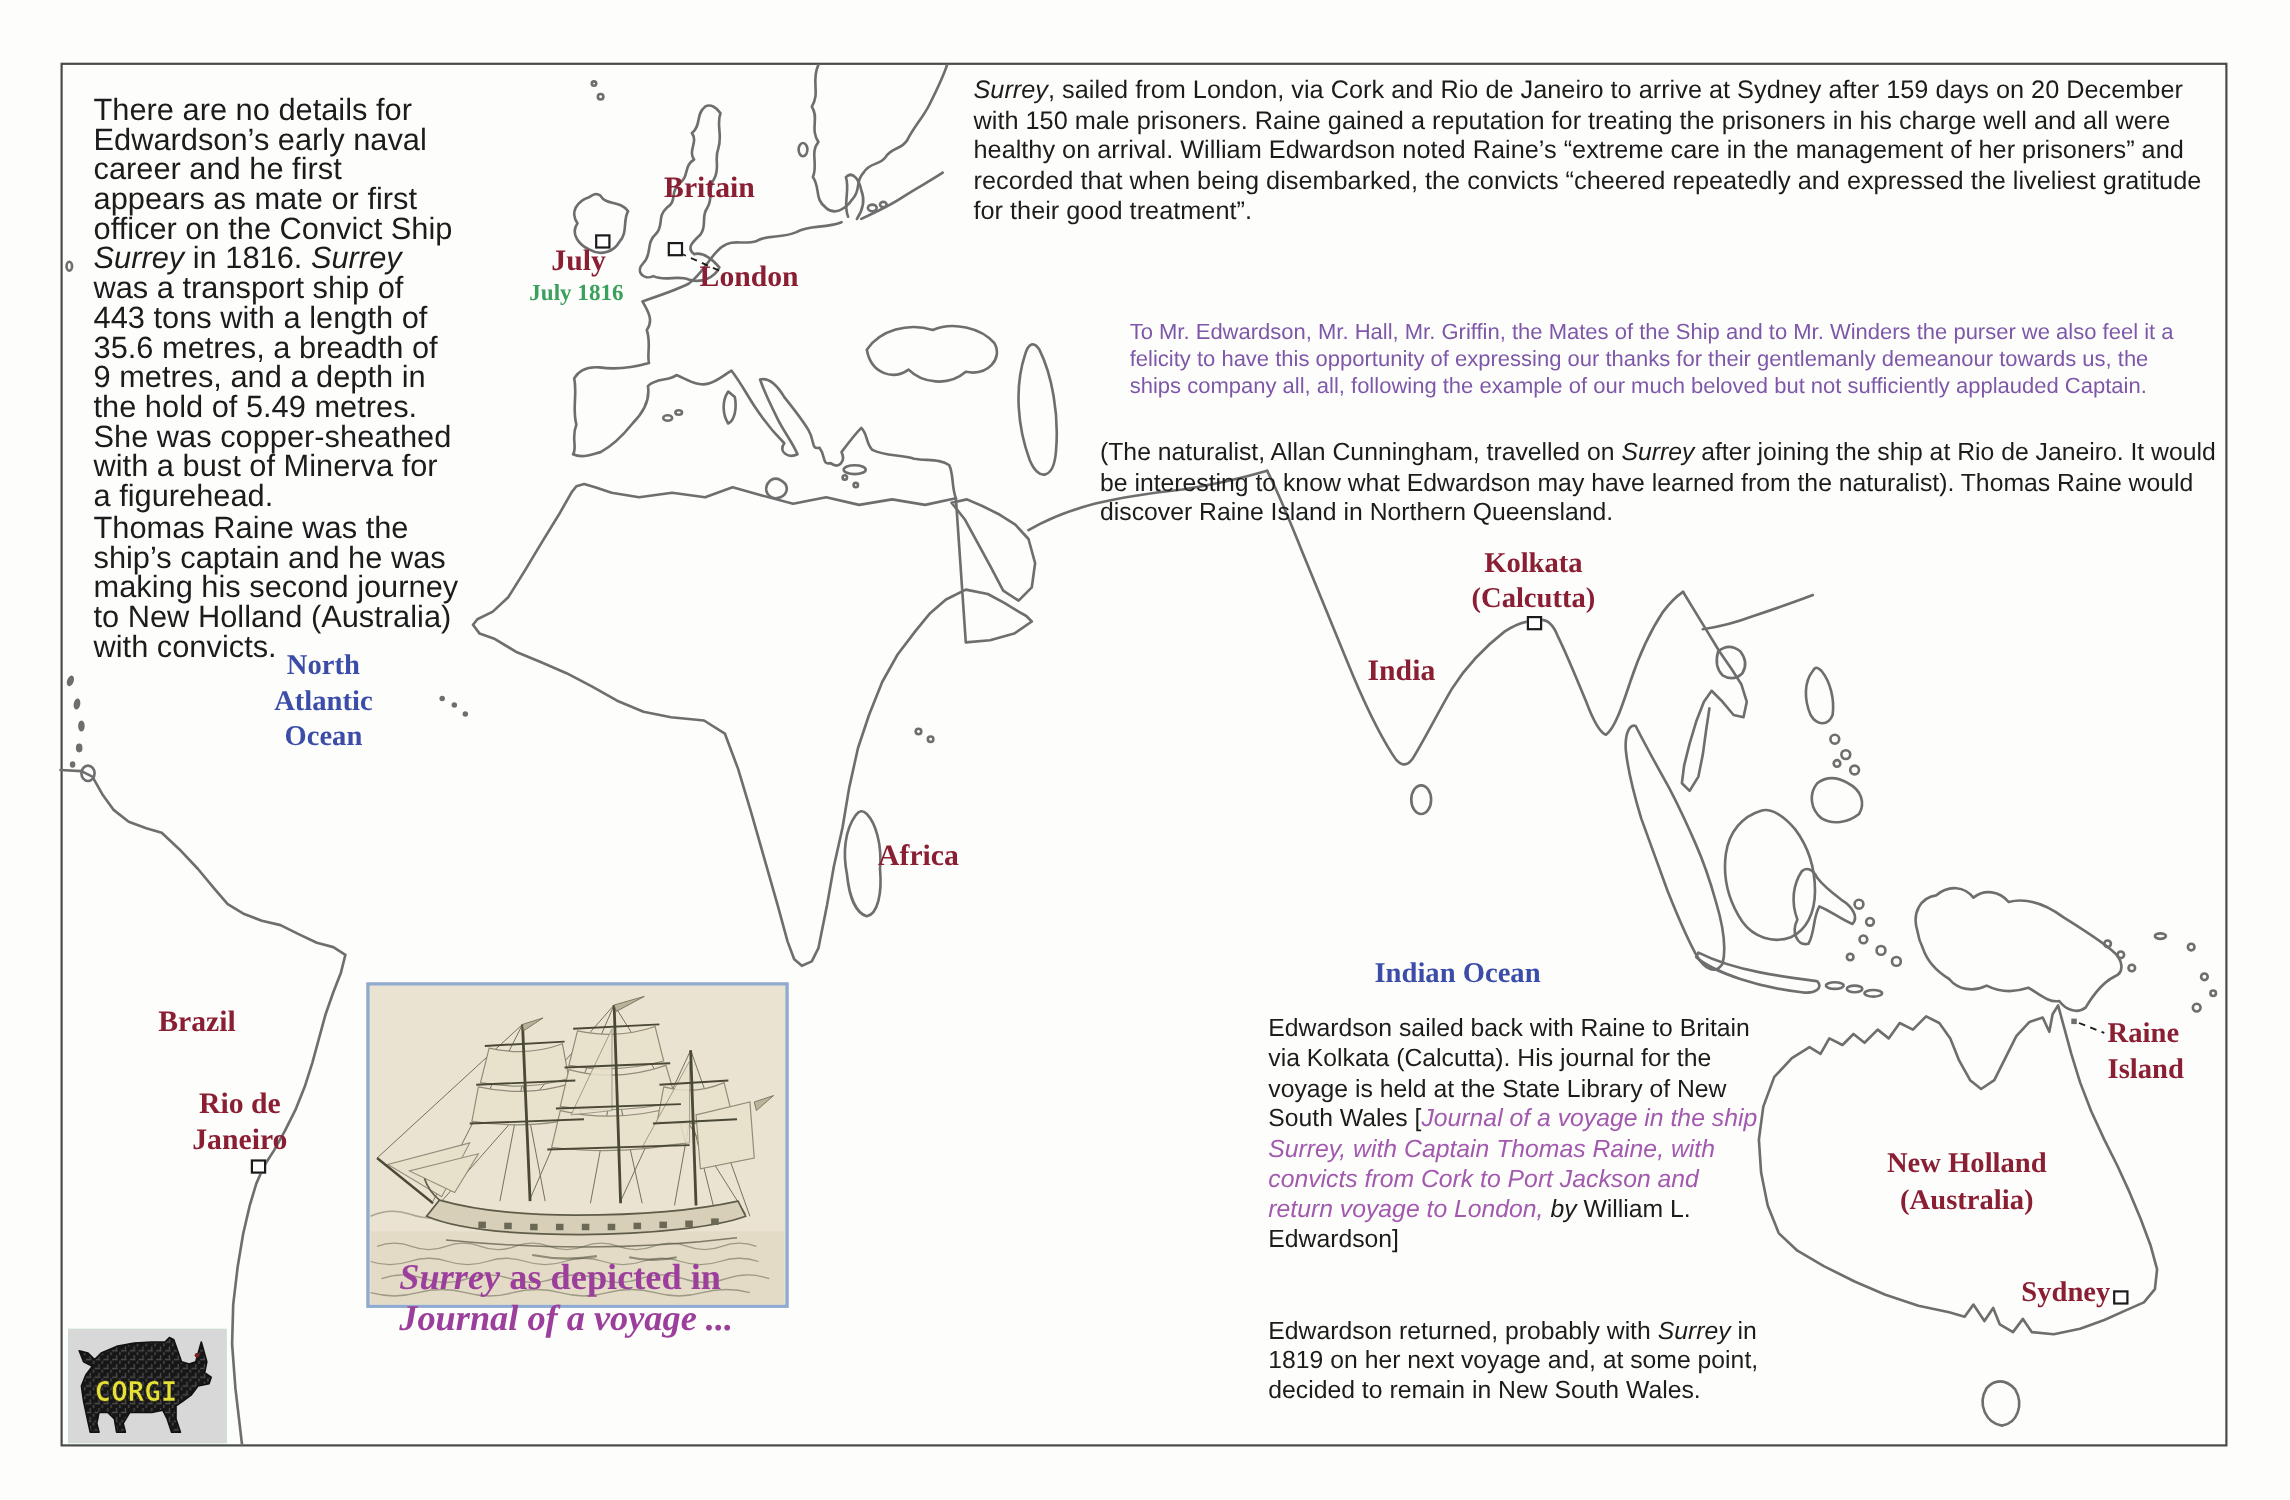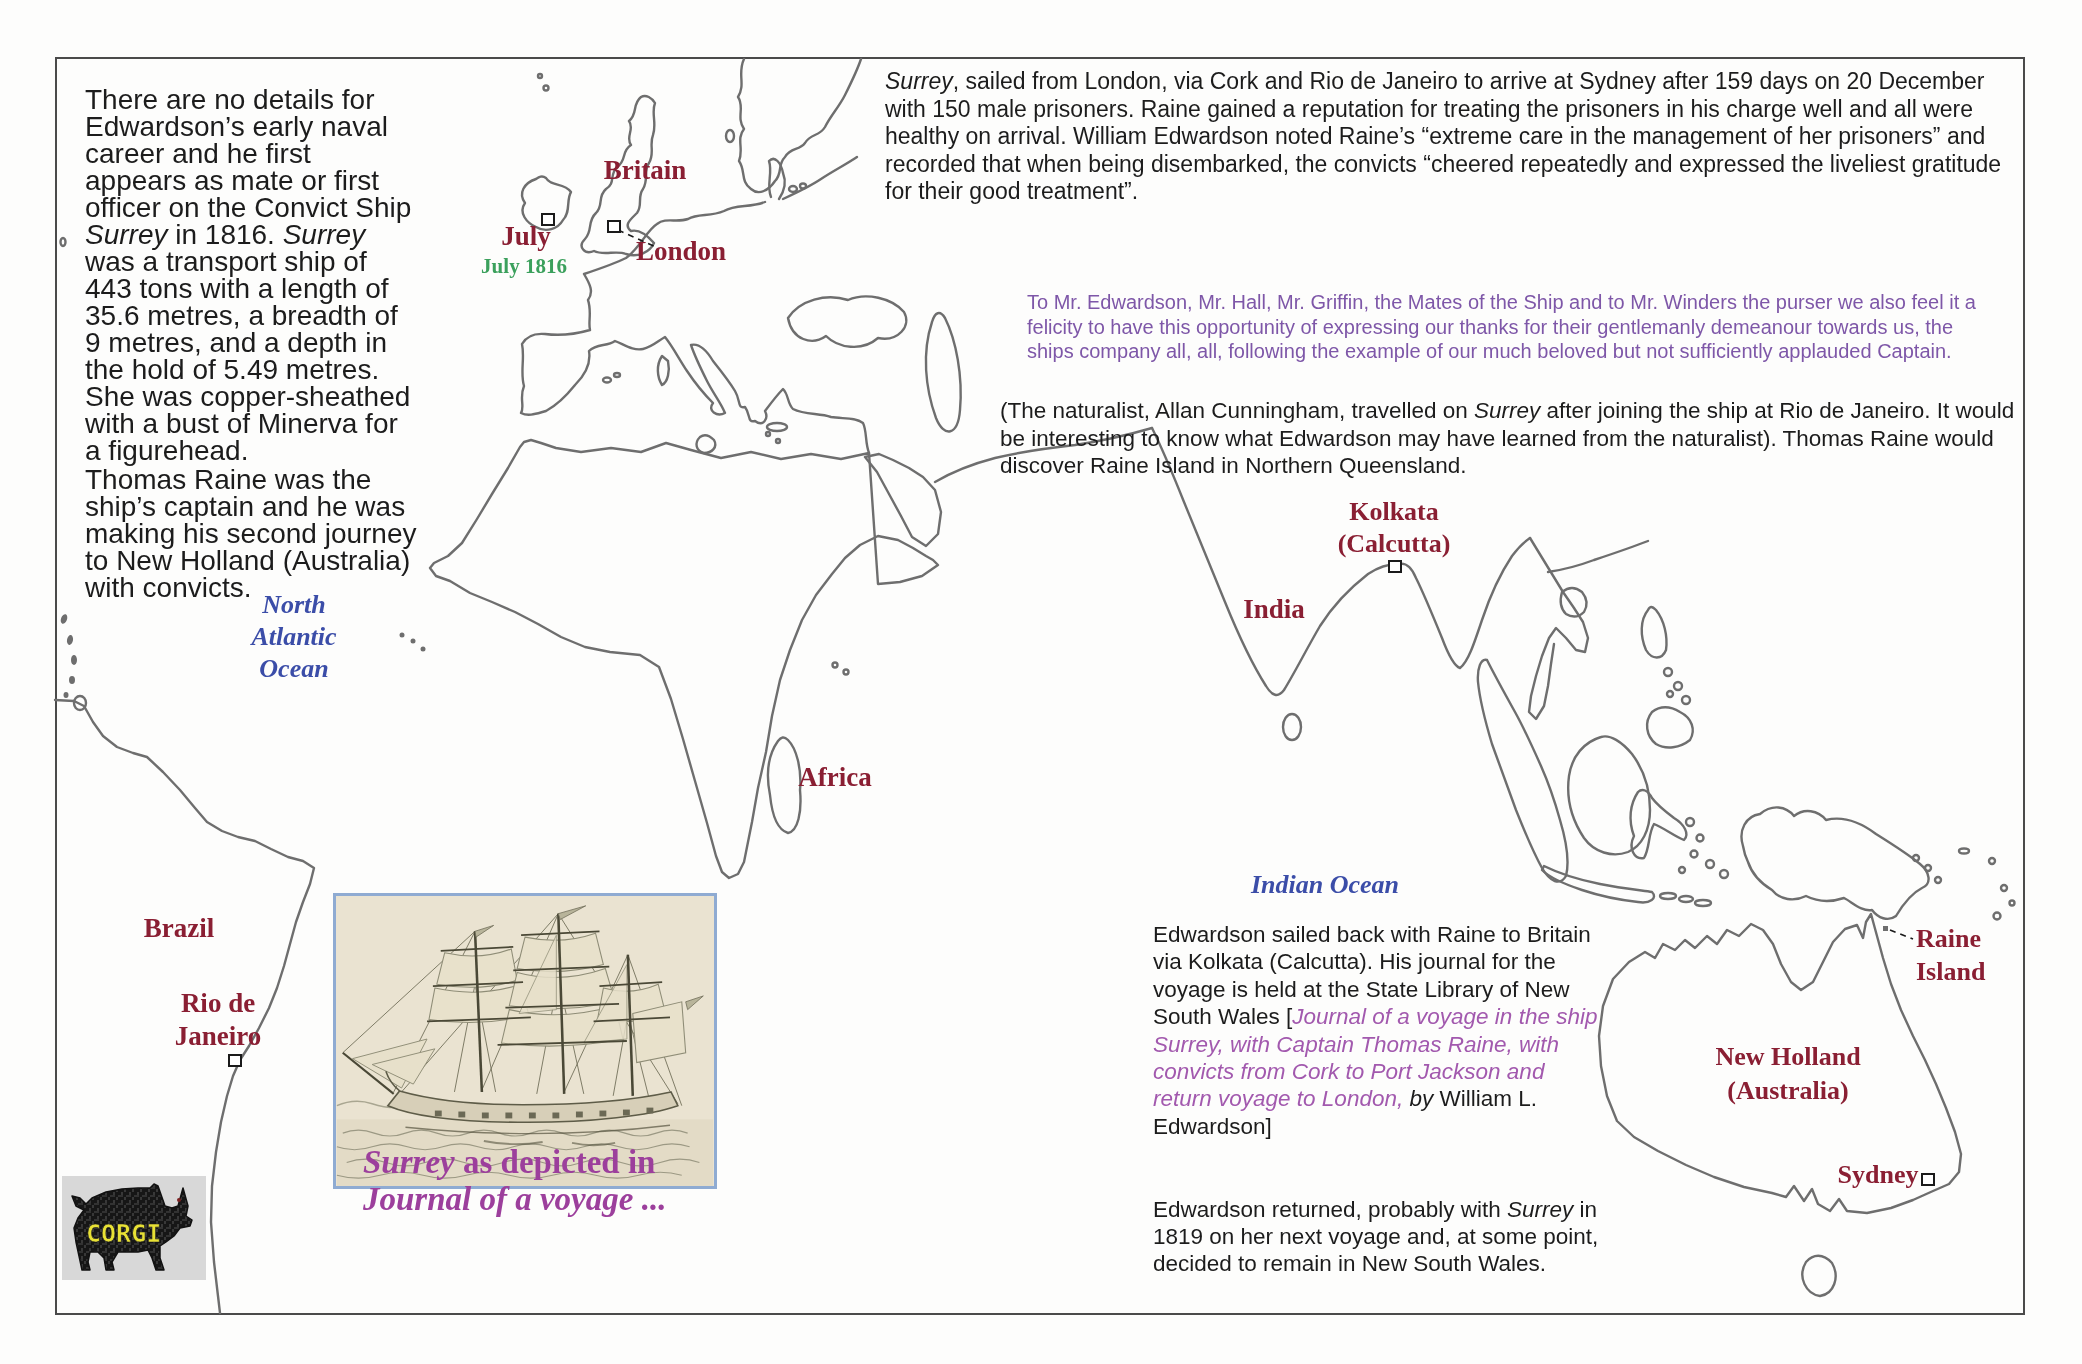--- a/index.html
+++ b/index.html
@@ -9,31 +9,31 @@
   #mapsvg{position:absolute;left:0;top:0;z-index:2;}
   .txt{position:absolute;z-index:5;}
   .body-text{font-size:28px;line-height:27px;}
   .seg-i{font-style:italic;}
   .seg-ji{font-style:italic;color:var(--purple-journal);}
   .seg-ci{font-style:italic;}
   .letter{color:var(--purple-letter);font-size:20px;line-height:24.5px;}
   .maplabel{position:absolute;z-index:5;font-family:"Liberation Serif","DejaVu Serif",serif;
             font-weight:bold;color:var(--maroon);font-size:27px;white-space:nowrap;}
   .centered{transform:translateX(-50%);}
-  .ocean{color:var(--blue-ocean);font-style:italic;font-size:26px;}
+  .ocean{color:var(--blue-ocean);font-size:26px;}
   .green{color:var(--green-date);font-size:21px;}
   .rednote{position:absolute;z-index:5;font-family:"Liberation Serif","DejaVu Serif",serif;
            font-weight:bold;color:var(--red-note);font-size:25px;line-height:34px;width:262px;}
   .marker{position:absolute;z-index:6;width:10px;height:9px;border:2px solid #1a1a1a;background:#fff;}
   .ship-box{position:absolute;left:333px;top:893px;width:384px;height:296px;z-index:4;
             border:3px solid #8fabd2;box-sizing:border-box;background:#eae3d1;}
   .caption{position:absolute;left:363px;top:1144px;z-index:5;width:360px;
            font-family:"Liberation Serif","DejaVu Serif",serif;font-weight:bold;
            color:var(--purple-caption);font-size:33px;line-height:37px;}
-  .corgi-box{position:absolute;left:62px;top:1176px;width:144px;height:104px;z-index:6;background:#86efac;}
+  .corgi-box{position:absolute;left:62px;top:1208px;width:144px;height:104px;z-index:6;background:#86efac;}
   .journal-para{}
 </style>
 </head>
 <body>
 
 <div class="canvas">
   <div class="frame"></div>
 
   <svg id="mapsvg" width="2082" height="1364" viewBox="0 0 2082 1364">
     <g fill="none" stroke="#6e6e6e" stroke-width="2.4" stroke-linejoin="round" stroke-linecap="round">

